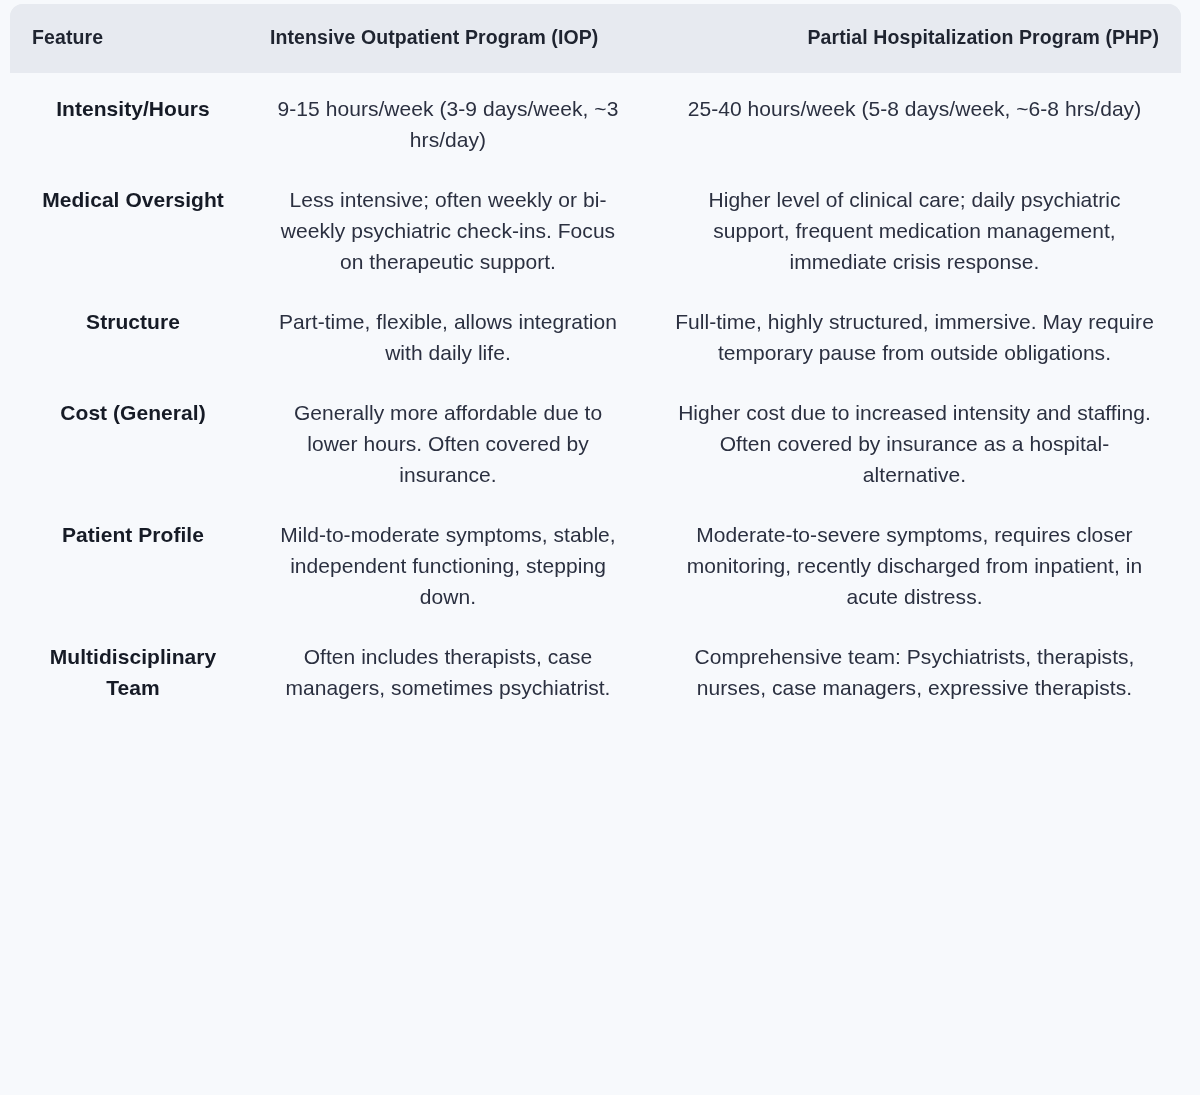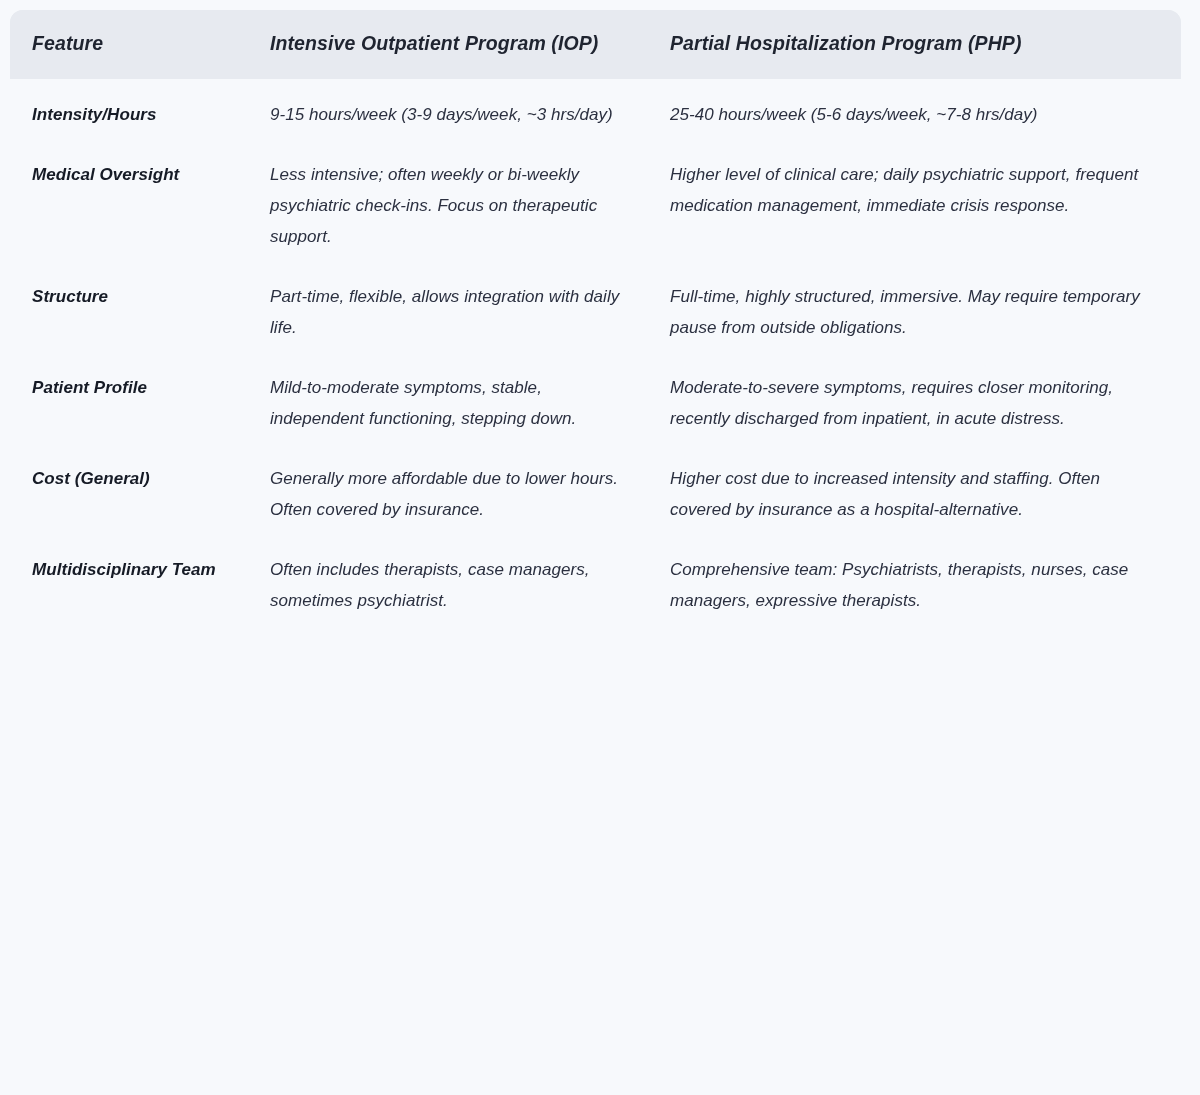--- a/index.html
+++ b/index.html
@@ -12,22 +12,21 @@
     width: 1200px;
     height: 1095px;
     background: #f7f9fc;
     font-family: "Liberation Sans", "DejaVu Sans", sans-serif;
     -webkit-font-smoothing: antialiased;
     overflow: hidden;
   }
 
   .table-wrap {
     width: 1200px;
-    padding: 10px 19px 0 10px;
-    font-style: italic;
+    padding: 4px 19px 0 10px;
   }
 
   table.comparison {
     width: 1171px;
     border-collapse: collapse;
     table-layout: fixed;
     background: transparent;
   }
 
   col.c-feature  { width: 238px; }
@@ -46,26 +45,27 @@
     color: #1f2430;
     padding: 19px 22px 21px 22px;
     letter-spacing: 0.1px;
   }
   thead th.h-feature {
     border-top-left-radius: 13px;
     padding-left: 22px;
   }
   thead th.h-php {
     border-top-right-radius: 13px;
+    text-align: right;
   }
 
   tbody td {
     vertical-align: top;
-    text-align: left;
-    font-size: 17px;
+    text-align: center;
+    font-size: 21px;
     line-height: 31px;
     color: #2b3040;
     padding: 15px 22px 14px 22px;
     letter-spacing: 0.05px;
     border: none;
     background: transparent;
   }
 
   tbody td.feature-cell {
     font-weight: 700;
@@ -90,41 +90,41 @@
       <tr>
         <th class="h-feature">Feature</th>
         <th class="h-iop">Intensive Outpatient Program (IOP)</th>
         <th class="h-php">Partial Hospitalization Program (PHP)</th>
       </tr>
     </thead>
     <tbody id="table-body">
         <tr class="first-body">
           <td class="feature-cell">Intensity/Hours</td>
           <td class="iop-cell">9-15 hours/week (3-9 days/week, ~3 hrs/day)</td>
-          <td class="php-cell">25-40 hours/week (5-6 days/week, ~7-8 hrs/day)</td>
+          <td class="php-cell">25-40 hours/week (5-8 days/week, ~6-8 hrs/day)</td>
         </tr>
         <tr>
           <td class="feature-cell">Medical Oversight</td>
           <td class="iop-cell">Less intensive; often weekly or bi-weekly psychiatric check-ins. Focus on therapeutic support.</td>
           <td class="php-cell">Higher level of clinical care; daily psychiatric support, frequent medication management, immediate crisis response.</td>
         </tr>
         <tr>
           <td class="feature-cell">Structure</td>
           <td class="iop-cell">Part-time, flexible, allows integration with daily life.</td>
           <td class="php-cell">Full-time, highly structured, immersive. May require temporary pause from outside obligations.</td>
         </tr>
         <tr>
+          <td class="feature-cell">Cost (General)</td>
+          <td class="iop-cell">Generally more affordable due to lower hours. Often covered by insurance.</td>
+          <td class="php-cell">Higher cost due to increased intensity and staffing. Often covered by insurance as a hospital-alternative.</td>
+        </tr>
+        <tr>
           <td class="feature-cell">Patient Profile</td>
           <td class="iop-cell">Mild-to-moderate symptoms, stable, independent functioning, stepping down.</td>
           <td class="php-cell">Moderate-to-severe symptoms, requires closer monitoring, recently discharged from inpatient, in acute distress.</td>
-        </tr>
-        <tr>
-          <td class="feature-cell">Cost (General)</td>
-          <td class="iop-cell">Generally more affordable due to lower hours. Often covered by insurance.</td>
-          <td class="php-cell">Higher cost due to increased intensity and staffing. Often covered by insurance as a hospital-alternative.</td>
         </tr>
         <tr class="last-body">
           <td class="feature-cell">Multidisciplinary Team</td>
           <td class="iop-cell">Often includes therapists, case managers, sometimes psychiatrist.</td>
           <td class="php-cell">Comprehensive team: Psychiatrists, therapists, nurses, case managers, expressive therapists.</td>
         </tr>
       </tbody>
   </table>
 </div>
 

